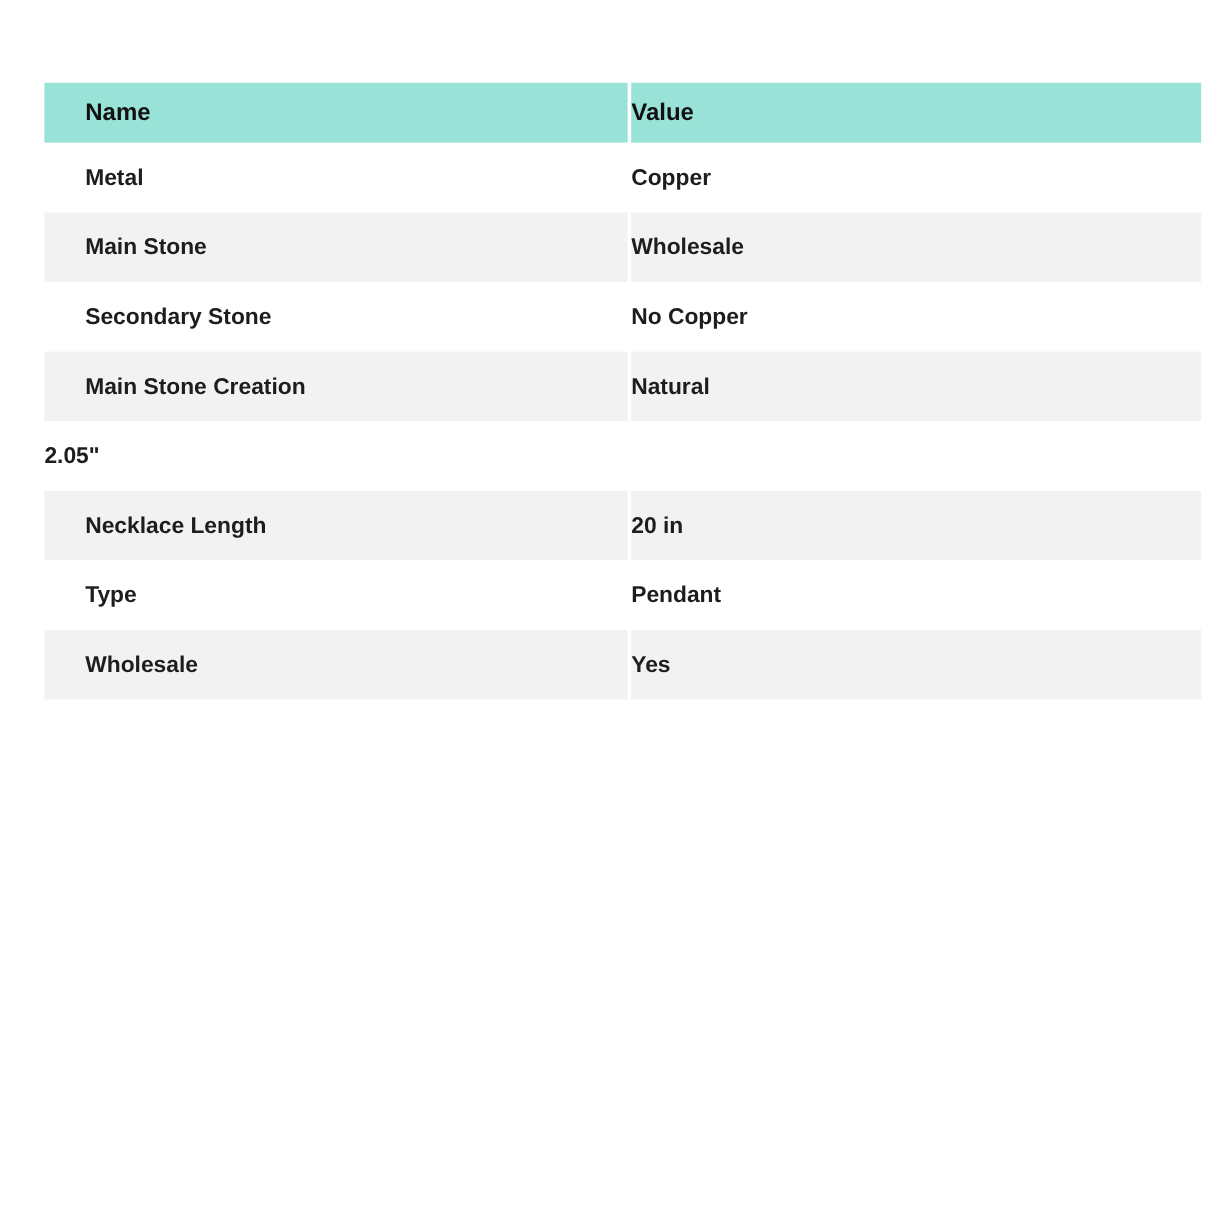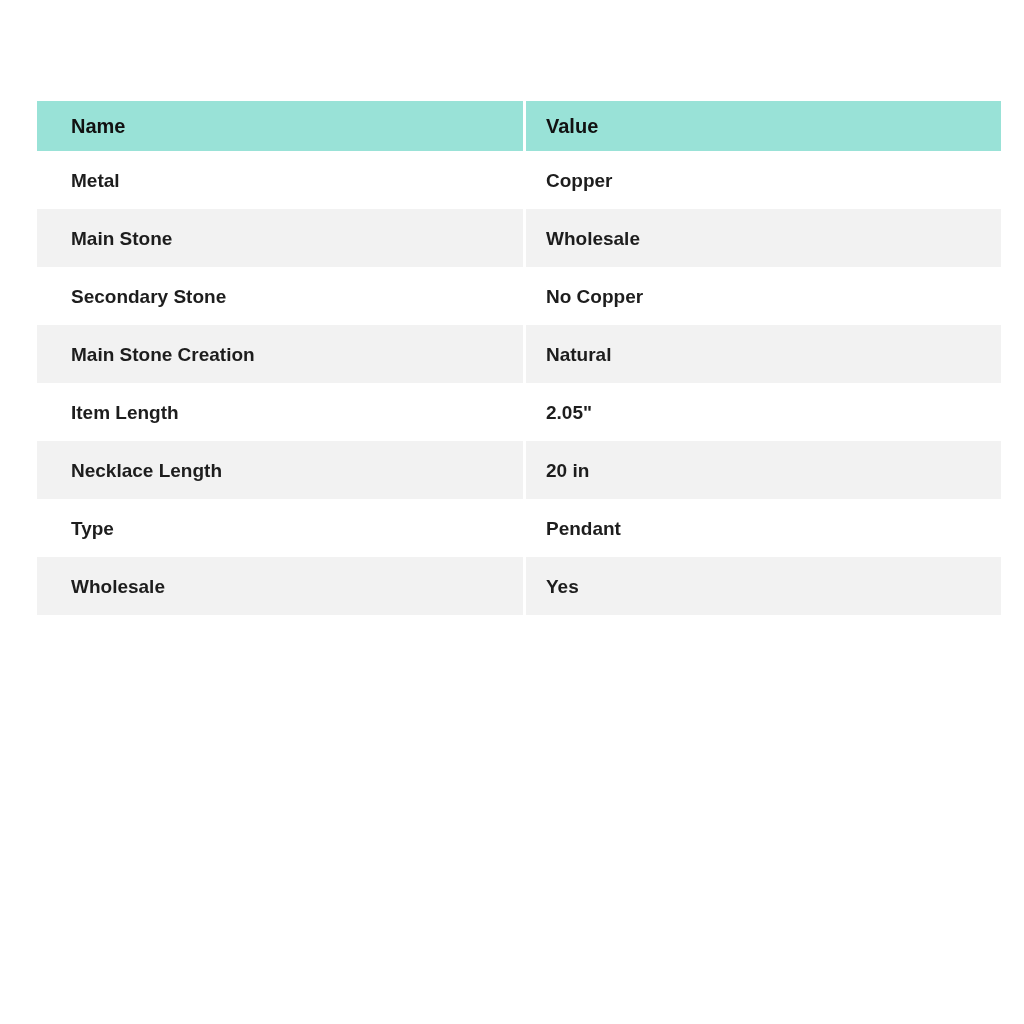--- a/index.html
+++ b/index.html
@@ -13,39 +13,39 @@
   html, body {
     width: 1024px;
     height: 1024px;
     background: var(--page-bg);
     font-family: "Liberation Sans", "DejaVu Sans", sans-serif;
     color: var(--text-color);
   }
   .attr-table {
     position: absolute;
     left: 37px;
-    top: 101px;
+    top: 69px;
     width: 964px;
   }
   .row {
     display: flex;
     column-gap: 3px;          
     background: transparent;
   }
   .cell {
     display: flex;
     align-items: center;
     font-size: 19px;
     line-height: 1;
     overflow: hidden;
     white-space: nowrap;
     font-weight: bold;
   }
   .cell.name  { width: 486px; padding-left: 34px; }
-  .cell.value { flex: 1;      padding-left: 20px; }
+  .cell.value { flex: 1;      }
   .row.header { height: 50px; }
   .row.header .cell {
     background: var(--header-bg);
     font-weight: 600;
     font-size: 20px;
     color: #111111;
   }
   .row.body { height: 58px; }
   .row.body .cell { background: var(--row-bg); }
   .row.body.striped .cell { background: var(--stripe-bg); }
@@ -69,21 +69,20 @@
   </div>
       <div class="row body">
     <div class="cell name">Secondary Stone</div>
     <div class="cell value">No Copper</div>
   </div>
       <div class="row body striped">
     <div class="cell name">Main Stone Creation</div>
     <div class="cell value">Natural</div>
   </div>
       <div class="row body">
-    <div class="cell name">Item Length</div>
     <div class="cell value">2.05"</div>
   </div>
       <div class="row body striped">
     <div class="cell name">Necklace Length</div>
     <div class="cell value">20 in</div>
   </div>
       <div class="row body">
     <div class="cell name">Type</div>
     <div class="cell value">Pendant</div>
   </div>

